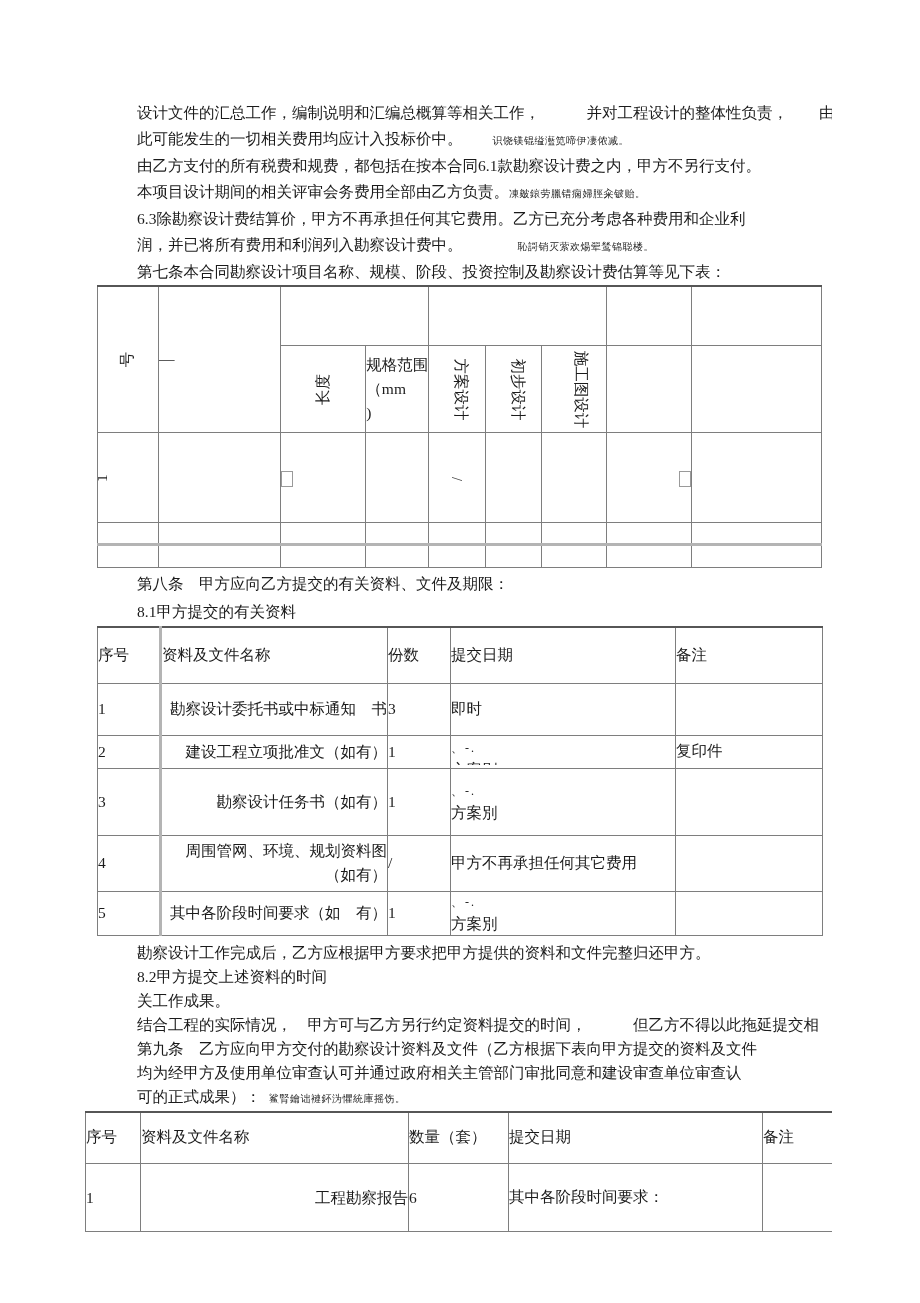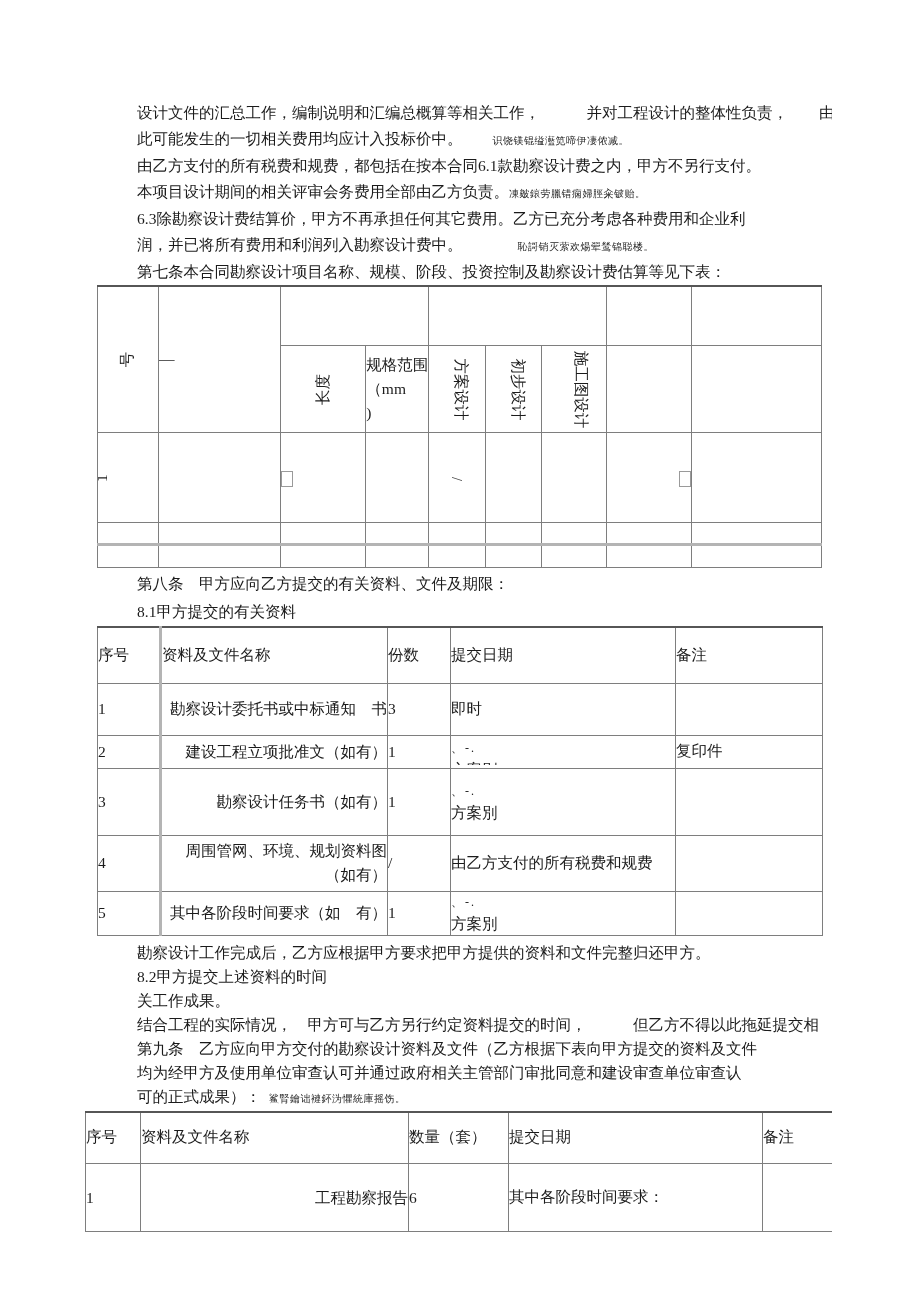--- a/index.html
+++ b/index.html
@@ -197,21 +197,21 @@
       </td>
       <td class="notec"></td>
     </tr>
     <tr class="h56">
       <td class="seq">4</td>
       <td class="namec thickL">
         <div>周围管网、环境、规划资料图</div>
         <div class="indent1">（如有）</div>
       </td>
       <td class="qty">/</td>
-      <td class="datec">由乙方支付的所有税费和规费</td>
+      <td class="datec">甲方不再承担任何其它费用</td>
       <td class="notec"></td>
     </tr>
     <tr class="h44">
       <td class="seq">5</td>
       <td class="namec thickL">其中各阶段时间要求（如　有）</td>
       <td class="qty">1</td>
       <td class="datec">
         <div class="tick">、-.</div>
         <div class="dsub">方案別</div>
       </td>

